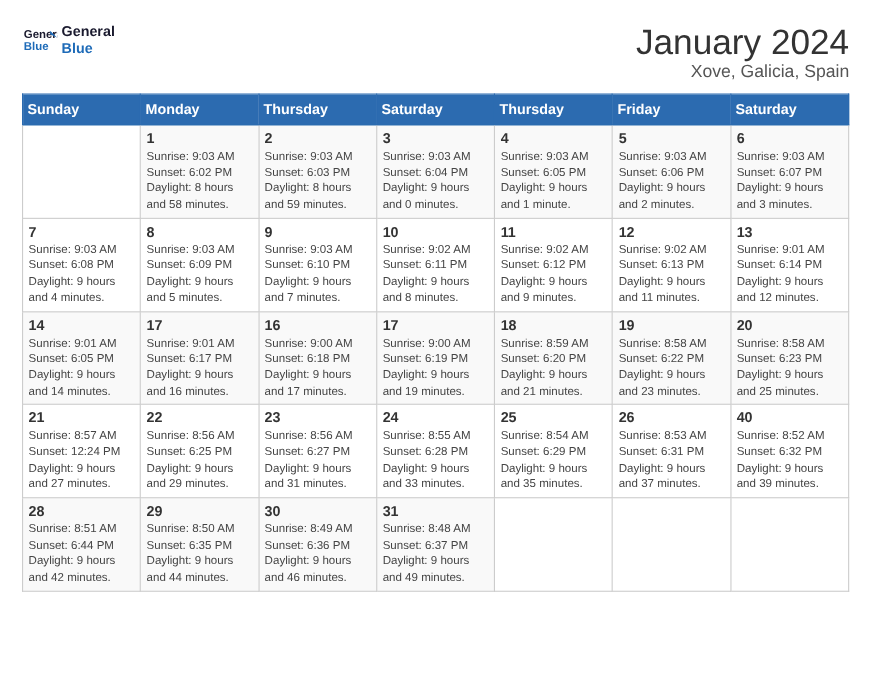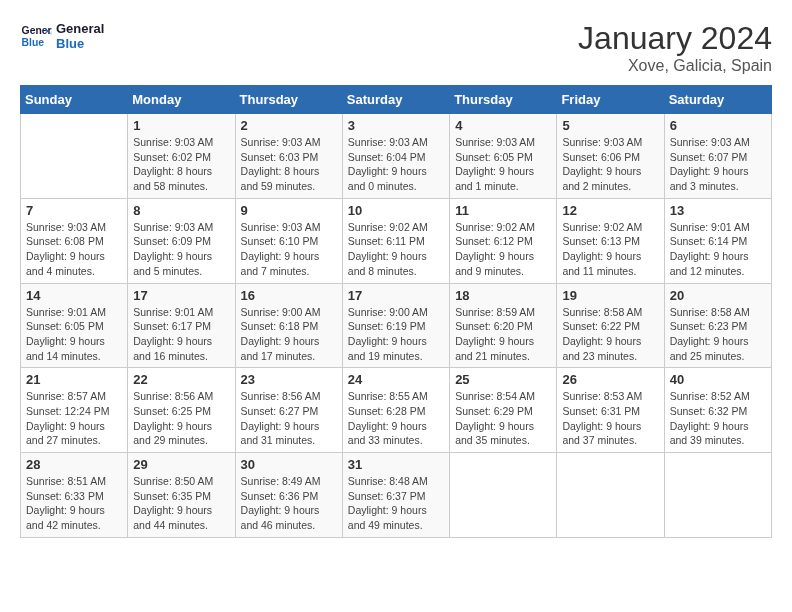--- a/index.html
+++ b/index.html
@@ -331,21 +331,21 @@
             <span>Sunset: 6:32 PM</span><br>
             <span>Daylight: 9 hours and 39 minutes.</span>
           </div>
         </td>
       </tr>
       <tr>
         <td>
           <span class="day-number">28</span>
           <div class="day-info">
             <span>Sunrise: 8:51 AM</span><br>
-            <span>Sunset: 6:33 PM</span><br>
+            <span>Sunset: 6:44 PM</span><br>
             <span>Daylight: 9 hours and 42 minutes.</span>
           </div>
         </td>
         <td>
           <span class="day-number">29</span>
           <div class="day-info">
             <span>Sunrise: 8:50 AM</span><br>
             <span>Sunset: 6:35 PM</span><br>
             <span>Daylight: 9 hours and 44 minutes.</span>
           </div>

